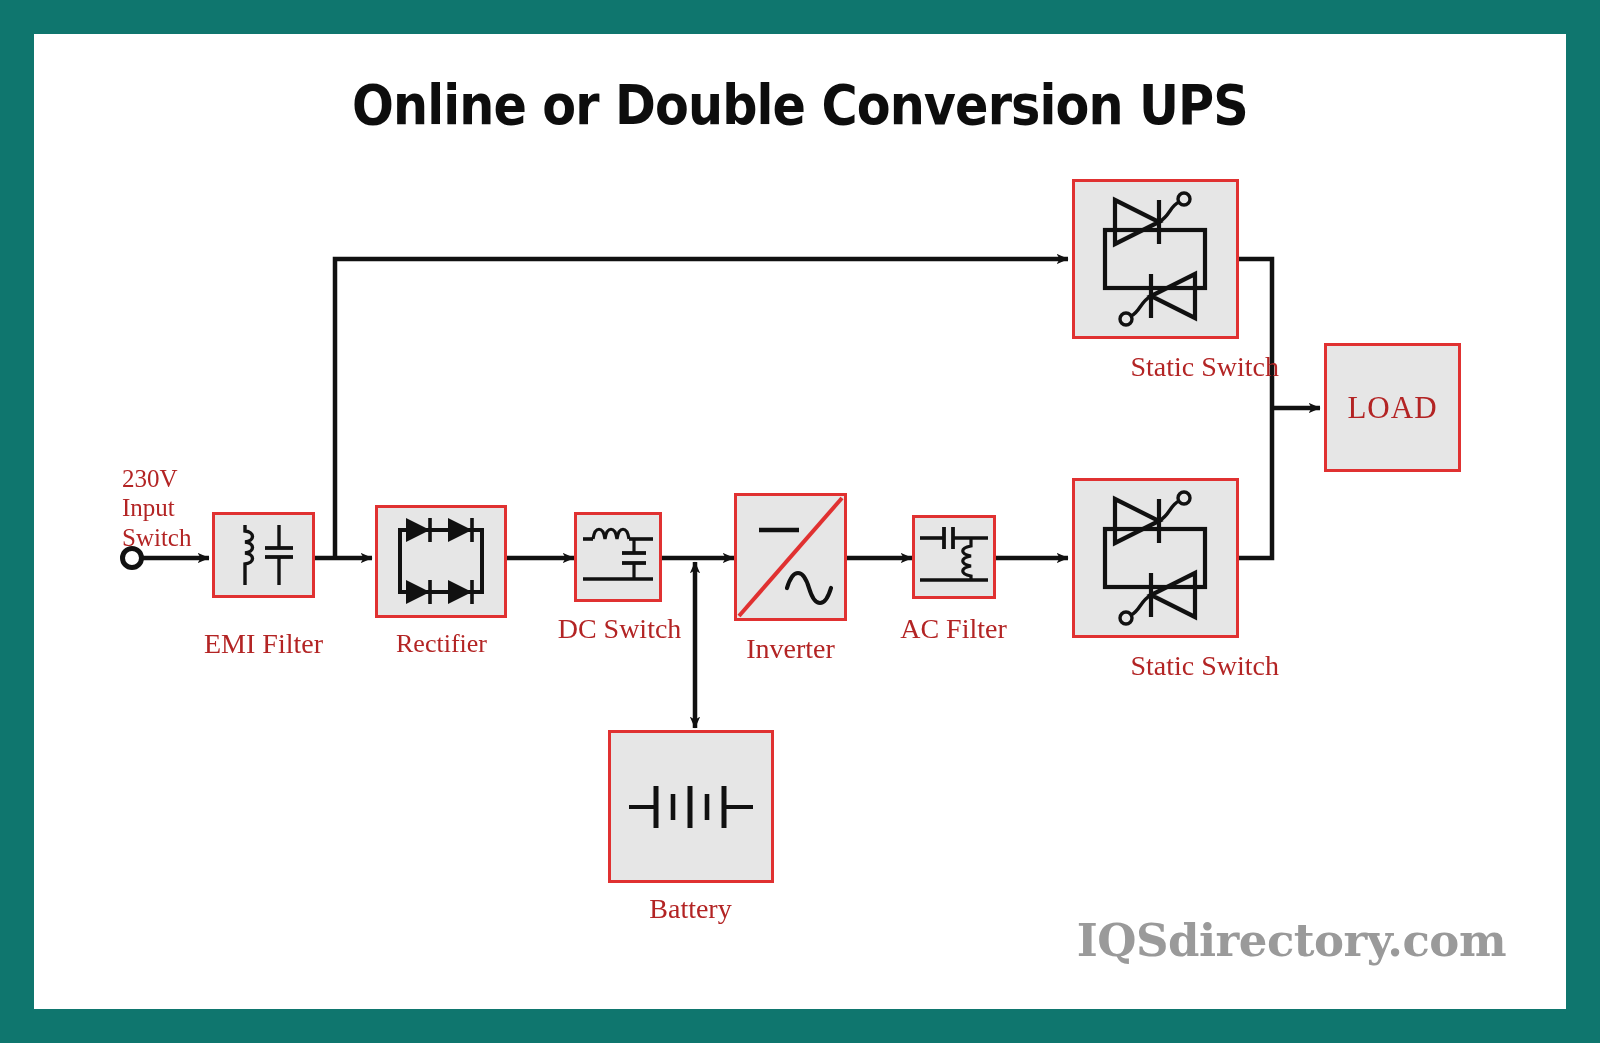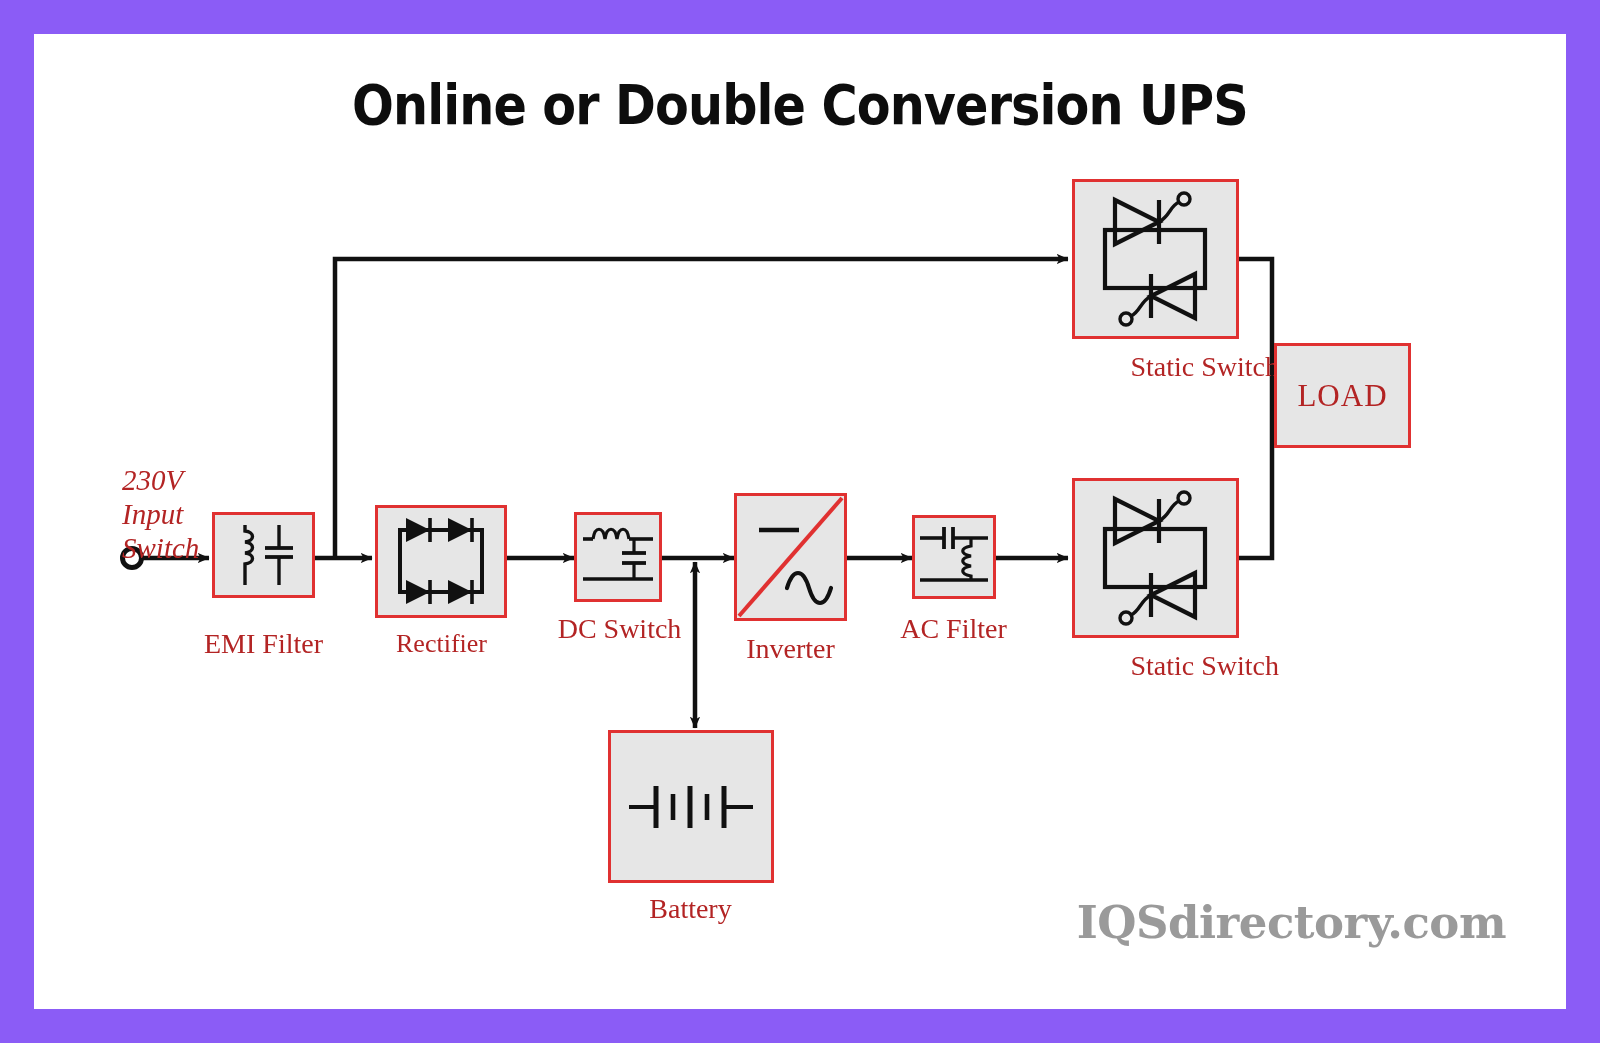--- a/index.html
+++ b/index.html
@@ -10,21 +10,21 @@
   body {
     width: 1600px;
     height: 1043px;
     font-family: "Liberation Serif", serif;
     overflow: hidden;
   }
   #root {
     position: relative;
     width: 1600px;
     height: 1043px;
-    background: #8b5cf6;
+    background: #0f766e;
     box-sizing: border-box;
   }
   #canvas {
     position: absolute;
     left: 34px;
     top: 34px;
     width: 1532px;
     height: 975px;
     background: #ffffff;
   }
@@ -67,42 +67,41 @@
     line-height: 1.2;
     white-space: nowrap;
   }
   .lbl-blk .red { color: #b32424; display: block; }
   .lbl-blk .blk { color: #111111; display: block; }
   #input-supply-label {
     position: absolute;
     left: 88px;
     top: 430px;
     font-family: "Liberation Serif", serif;
-    font-size: 29px;
+    font-size: 25px;
     color: #b32424;
     line-height: 1.17;
     text-align: left;
     white-space: nowrap;
-    font-style: italic;
   }
   #load-text {
     position: absolute;
     width: 100%;
     top: 50%;
     transform: translateY(-50%);
     text-align: center;
     font-family: "Liberation Serif", serif;
     font-size: 31px;
     color: #b32424;
     letter-spacing: 1px;
   }
   #watermark {
     position: absolute;
     right: 60px;
-    bottom: 60px;
+    bottom: 42px;
     font-family: "DejaVu Serif", serif;
     font-weight: bold;
     font-size: 45px;
     color: #9a9a9a;
     letter-spacing: -0.5px;
     white-space: nowrap;
   }
   #wires {
     position: absolute;
     left: 0; top: 0;
@@ -278,20 +277,20 @@
         <line x1="45" y1="53" x2="45" y2="95" stroke="#111111" stroke-width="5"></line>
         <line x1="62" y1="61" x2="62" y2="87" stroke="#111111" stroke-width="4.6"></line>
         <line x1="79" y1="53" x2="79" y2="95" stroke="#111111" stroke-width="5"></line>
         <line x1="96" y1="61" x2="96" y2="87" stroke="#111111" stroke-width="4.6"></line>
         <line x1="113" y1="53" x2="113" y2="95" stroke="#111111" stroke-width="5"></line>
         <line x1="113" y1="74" x2="142" y2="74" stroke="#111111" stroke-width="4"></line>
       </svg>
     </div>
     <div class="lbl" style="left:559px; top:858px; width:195px; font-size:28px;">Battery</div>
 
-    <div class="block" style="left:1240px; top:309px; width:137px; height:105px;">
+    <div class="block" style="left:1290px; top:309px; width:137px; height:129px;">
       <div id="load-text">LOAD</div>
     </div>
 
     <div id="watermark">IQSdirectory.com</div>
 
   </div>
 </div>
 
 </body></html>

